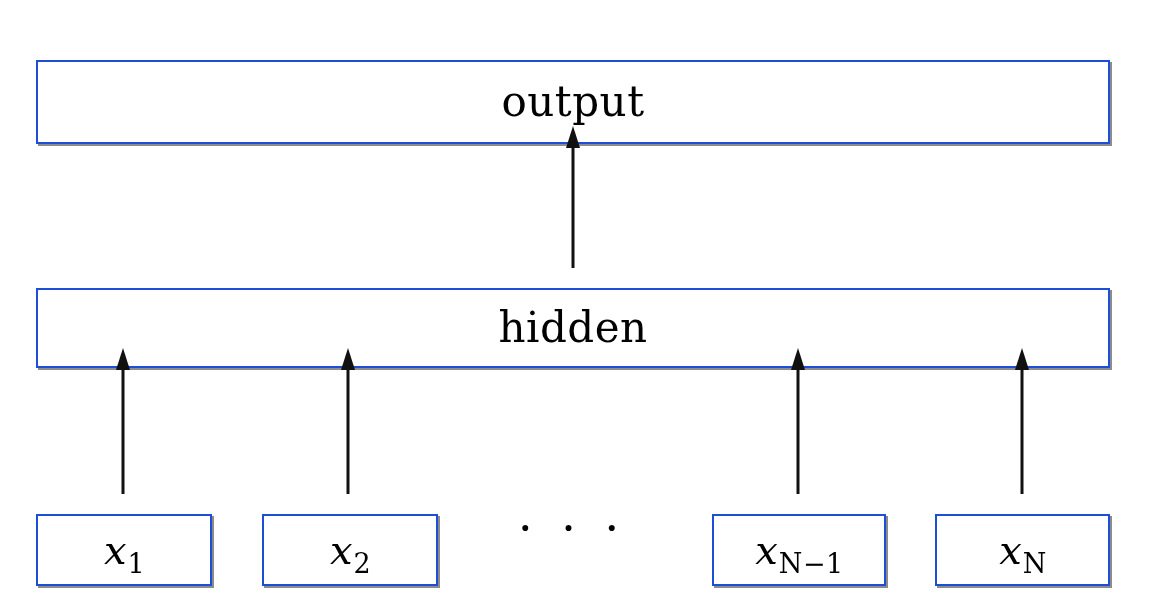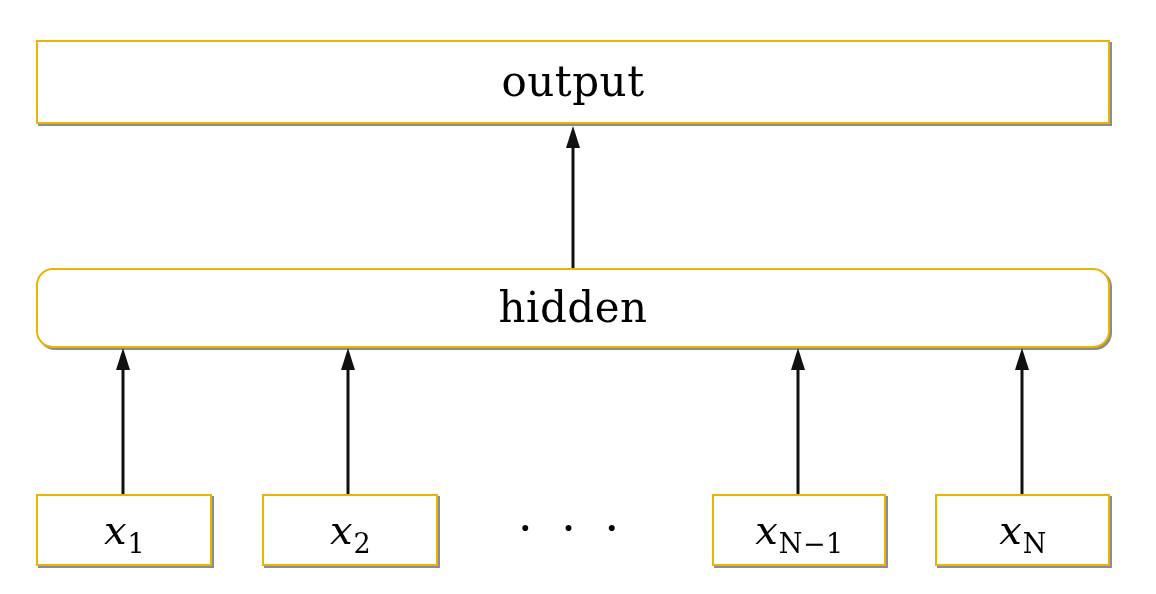--- a/index.html
+++ b/index.html
@@ -13,25 +13,26 @@
     height: 594px;
     background: #ffffff;
     overflow: hidden;
     font-family: "DejaVu Serif", "Liberation Serif", serif;
   }
 
   .node-box {
     position: absolute;
     box-sizing: border-box;
     background: #ffffff;
-    border: 2px solid #eab308;
+    border: 2px solid #1d4ed8;
     box-shadow: 2px 2px 0 rgba(0,0,0,0.45);
     display: flex;
     align-items: center;
     justify-content: center;
+    margin-top: 20px;
   }
 
   .layer-label {
     font-family: "DejaVu Serif", "Liberation Serif", serif;
     font-size: 42px;
     line-height: 1;
     color: #000000;
     letter-spacing: 0.5px;
   }
 
@@ -92,21 +93,21 @@
 
   <div class="node-box" id="output-box" style="left: 36px; top: 40px; width: 1074px; height: 84px;">
     <span class="layer-label">output</span>
   </div>
 
   <div class="arrow" id="conn-hidden-output" style="left: 563px; top: 126px; width: 20px; height: 142px;">
     <div class="head"></div>
     <div class="shaft" style="top: 14px; height: 128px;"></div>
   </div>
 
-  <div class="node-box" id="hidden-box" style="left: 36px; top: 268px; width: 1074px; height: 80px; border-radius: 17px;">
+  <div class="node-box" id="hidden-box" style="left: 36px; top: 268px; width: 1074px; height: 80px;">
     <span class="layer-label">hidden</span>
   </div>
 
   <div id="inputs-layer">
       <div class="arrow" style="left: 113px; top: 348px; width: 20px; height: 146px;">
         <div class="head"></div>
         <div class="shaft" style="top: 14px; height: 132px;"></div>
       </div>
       <div class="node-box" style="left: 36px; top: 494px; width: 176px; height: 72px;">
         <span class="var-label">

